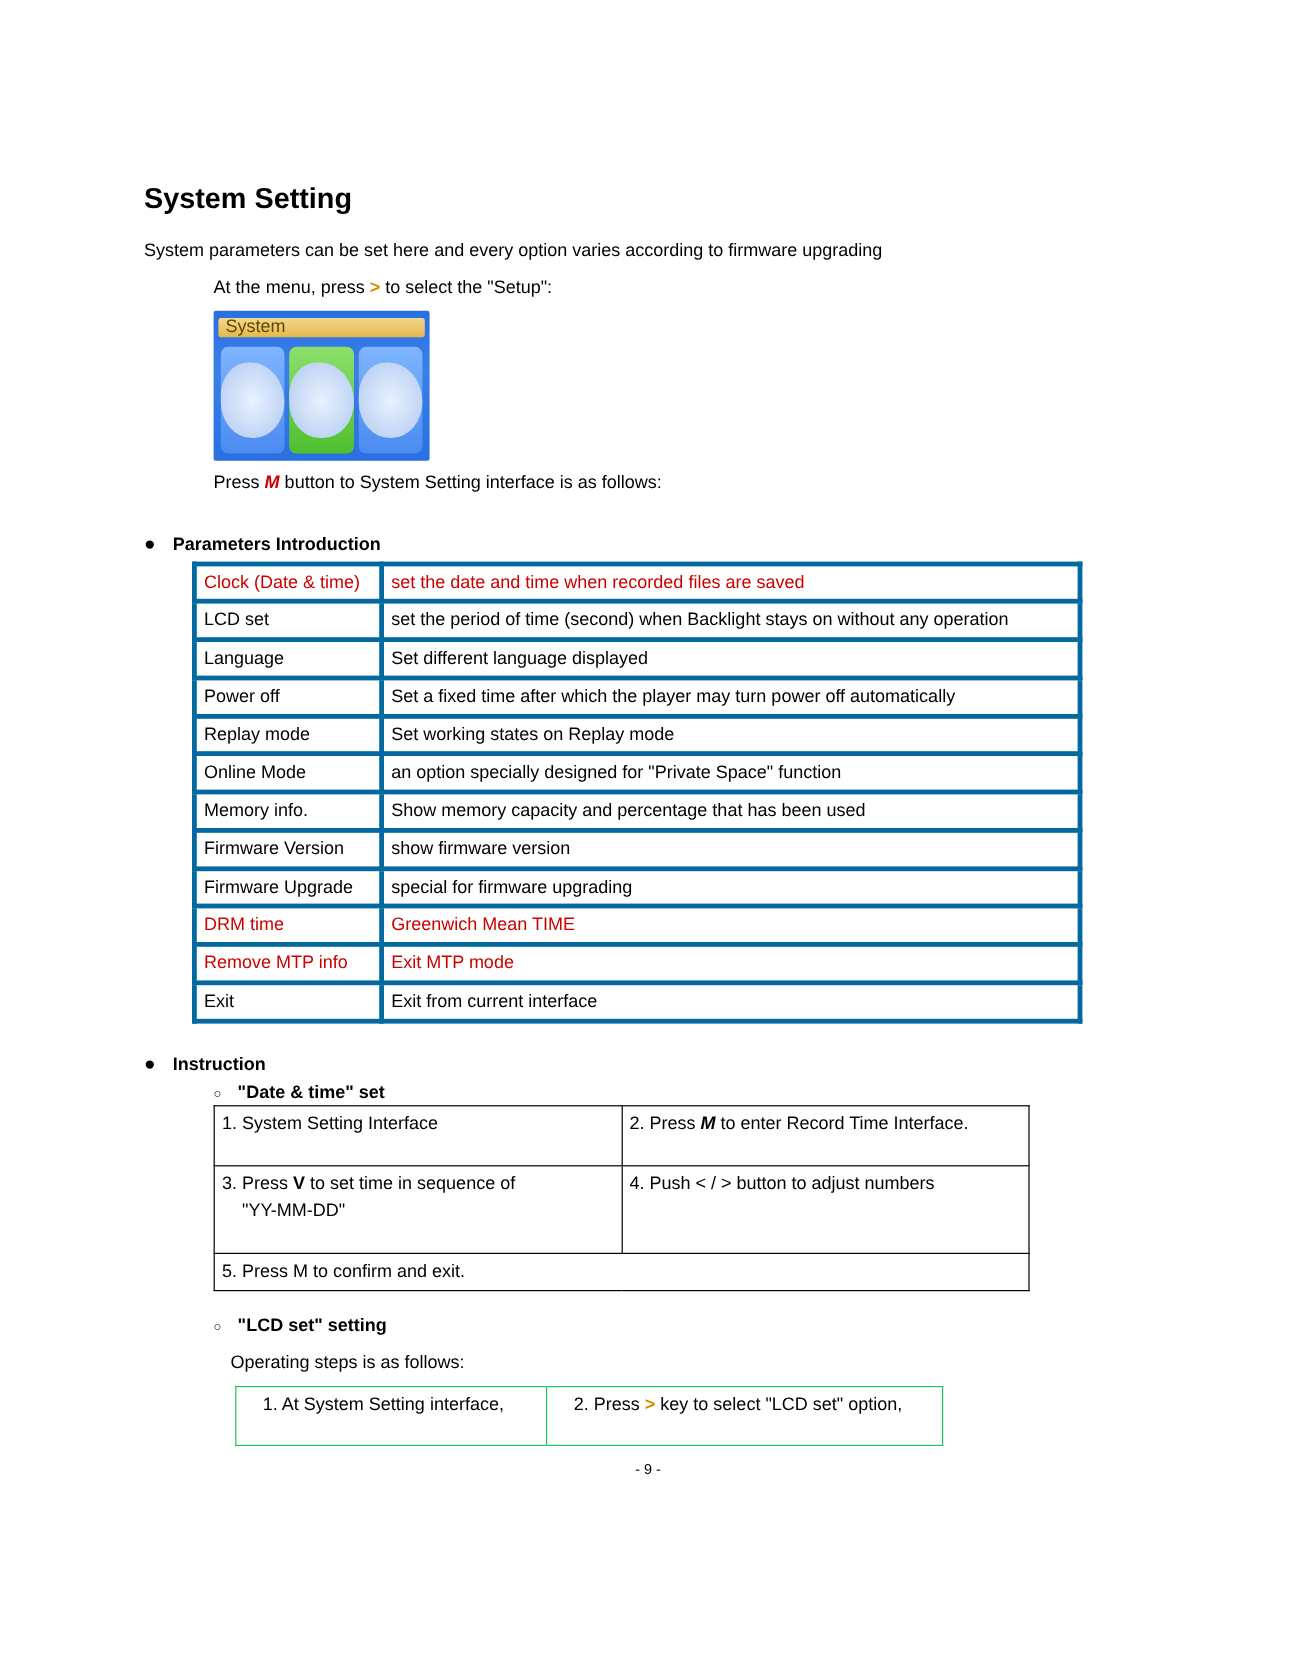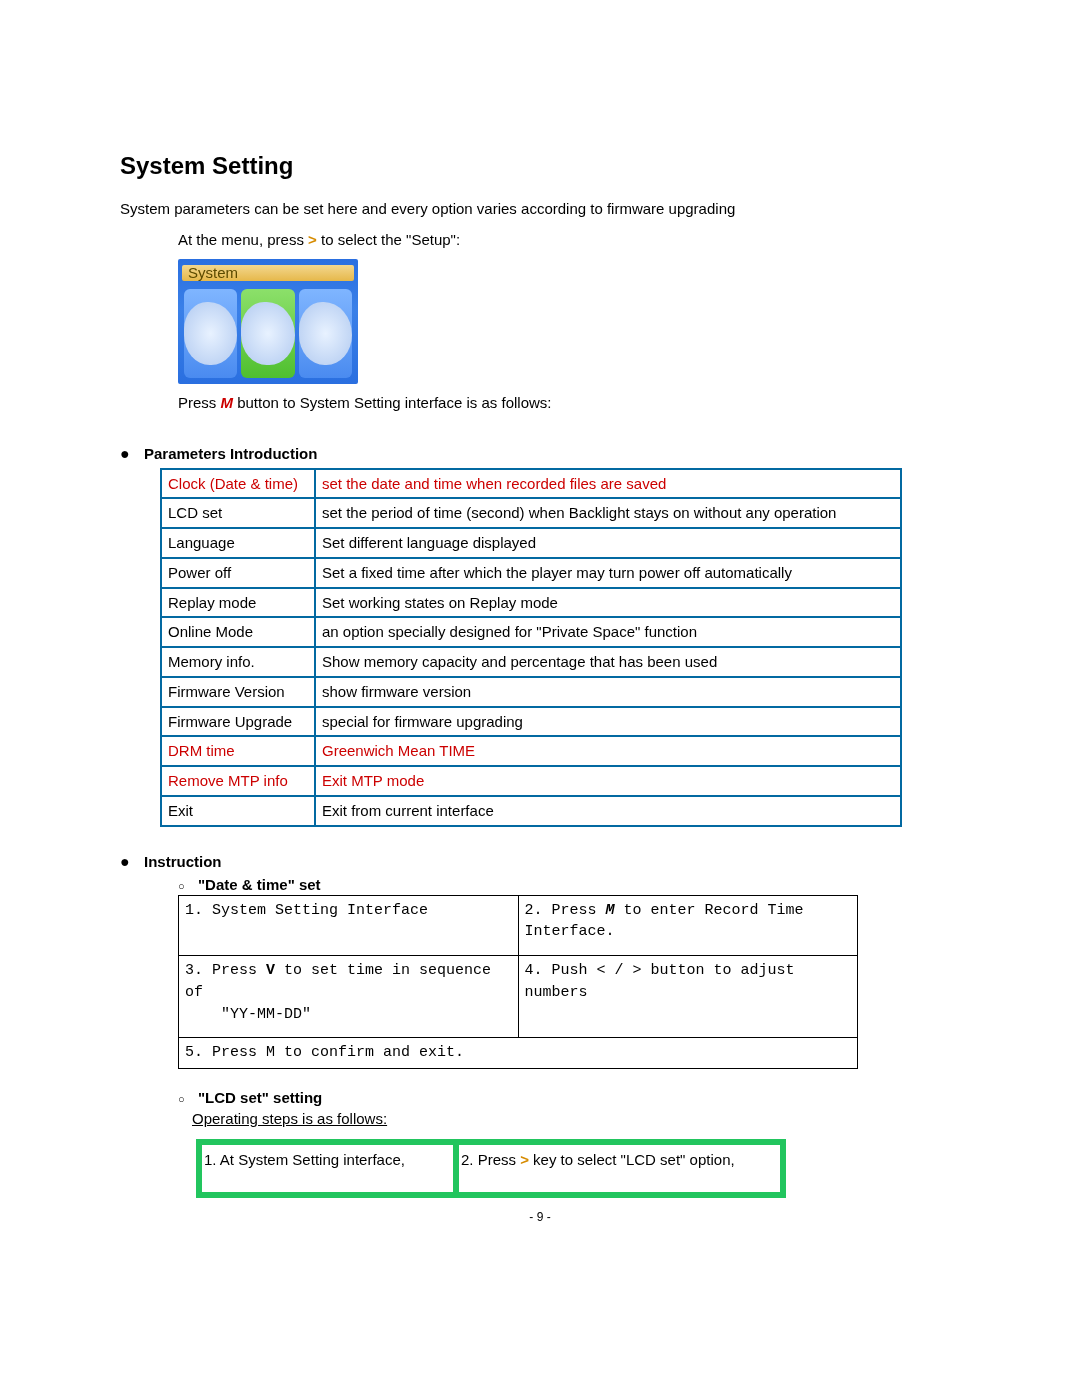--- a/index.html
+++ b/index.html
@@ -93,55 +93,54 @@
   .sub-bullet .label { font-weight: bold; }
 
   
   table.params {
     border-collapse: collapse;
     width: 742px;
     margin-left: 40px;
     margin-top: 2px;
   }
   table.params td {
-    border: 2px solid #0369a1;
+    border: 4px solid #0369a1;
     padding: 3px 6px;
     vertical-align: middle;
     line-height: 1.45;
   }
   table.params td.c1 { width: 140px; }
   table.params .red td, table.params td.red { color: #cc0000; }
 
   
   table.steps {
     border-collapse: collapse;
     width: 680px;
     margin-left: 58px;
     margin-top: 2px;
   }
   table.steps td {
     border: 1px solid #000;
-    padding: 4px 6px 12px 6px;
+    padding: 4px 6px 24px 6px;
     vertical-align: top;
     width: 50%;
     line-height: 1.45;
-    font-family: Liberation Mono, monospace;
   }
   table.steps td.single { padding-bottom: 4px; }
 
   
   table.lcdsteps {
     border-collapse: collapse;
     width: 590px;
     margin-left: 76px;
     margin-top: 2px;
   }
   table.lcdsteps td {
-    border: 6px solid #22c55e;
-    padding: 4px 6px 22px 2px;
+    border: 1px solid #22c55e;
+    padding: 4px 6px 22px 22px;
     vertical-align: top;
     line-height: 1.45;
   }
   table.lcdsteps td:first-child { width: 44%; }
 
   .page-num {
     text-align: center;
     font-size: 12px;
     margin-top: 12px;
   }
@@ -267,21 +266,21 @@
       <td class="single" colspan="2">5. Press M to confirm and exit.</td>
     </tr>
   </tbody>
     </table>
 
   <div class="sub-bullet" style="margin-top:20px;">
     <span class="ring">○</span>
     <span class="label">"LCD set" setting</span>
   </div>
 
-  <p class="indent-3" style="margin-top:2px;text-decoration:underline;">Operating steps is as follows:</p>
+  <p class="indent-3" style="margin-top:12px;">Operating steps is as follows:</p>
 
   <table class="lcdsteps">
     <tbody>
         <tr>
       <td>1.  At System Setting interface,</td>
       <td>
         <span>2. Press </span><span class="orange-gt">&gt;</span><span> key to select "LCD set" option,</span>
       </td>
     </tr>
   </tbody>

